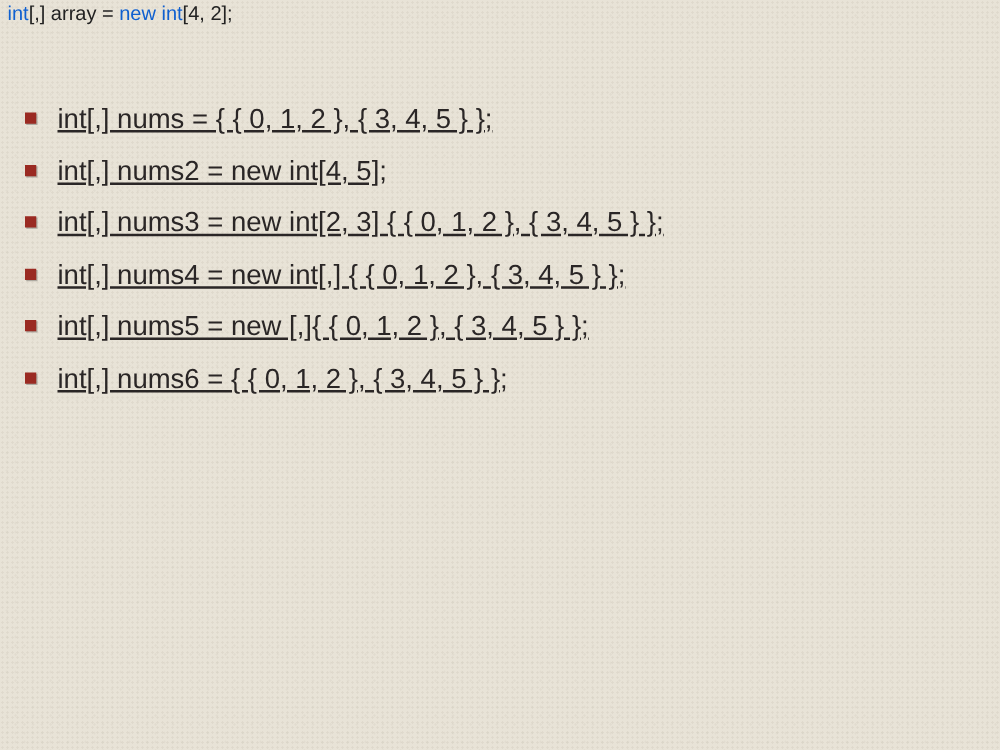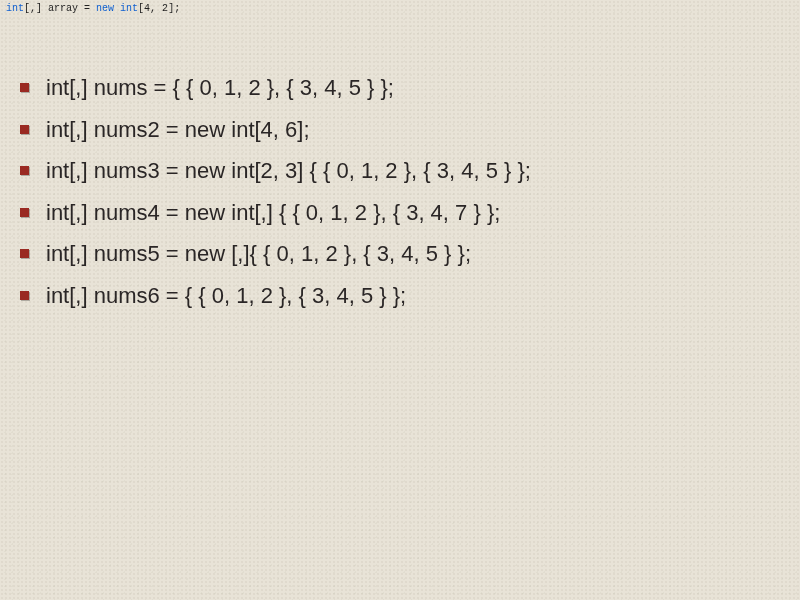--- a/index.html
+++ b/index.html
@@ -13,22 +13,22 @@
     background-color: #e8e3d7;
     background-image:
       radial-gradient(rgba(120,110,90,0.08) 1px, transparent 1px),
       radial-gradient(rgba(120,110,90,0.06) 1px, transparent 1px);
     background-size: 4px 4px, 7px 7px;
     background-position: 0 0, 2px 2px;
     font-family: "Tahoma", "Verdana", sans-serif;
     color: #222;
   }
   .code-header {
-    font-family: Liberation Mono, monospace;
-    font-size: 10px;
+    font-family: Liberation Sans, sans-serif;
+    font-size: 16px;
     padding: 3px 6px 2px 6px;
     letter-spacing: 0px;
   }
   .kw-type { color: #1060d0; }
   .kw-new  { color: #1060d0; }
   .plain   { color: #222; }
   .num     { color: #222; }
 
   .content {
     padding: 58px 12px 0 42px;
@@ -39,20 +39,21 @@
     padding: 0;
   }
   ul.bullets li {
     position: relative;
     font-size: 22px;
     line-height: 1.25;
     margin: 0 0 14px 0;
     padding-left: 4px;
     color: #2a2626;
     font-family: "Tahoma", "Verdana", sans-serif;
+    text-decoration: underline;
   }
   ul.bullets li::before {
     content: "";
     position: absolute;
     left: -22px;
     top: 9px;
     width: 9px;
     height: 9px;
     background: #9a2a22;
     box-shadow: 1px 1px 0 rgba(0,0,0,0.25);
@@ -61,19 +62,19 @@
 </head>
 <body>
 
 <div class="code-header">
   <span class="kw-type">int</span><span class="plain">[,] array = </span><span class="kw-new">new </span><span class="kw-type">int</span><span class="plain">[</span><span class="num">4</span><span class="plain">, </span><span class="num">2</span><span class="plain">];</span>
 </div>
 
 <div class="content">
   <ul class="bullets">
     <li>int[,] nums = { { 0, 1, 2 }, { 3, 4, 5 } };</li>
-    <li>int[,] nums2 = new int[4, 6];</li>
+    <li>int[,] nums2 = new int[4, 5];</li>
     <li>int[,] nums3 = new int[2, 3] { { 0, 1, 2 }, { 3, 4, 5 } };</li>
-    <li>int[,] nums4 = new int[,] { { 0, 1, 2 }, { 3, 4, 7 } };</li>
+    <li>int[,] nums4 = new int[,] { { 0, 1, 2 }, { 3, 4, 5 } };</li>
     <li>int[,] nums5 = new [,]{ { 0, 1, 2 }, { 3, 4, 5 } };</li>
     <li>int[,] nums6 = { { 0, 1, 2 }, { 3, 4, 5 } };</li>
   </ul>
 </div>
 
 </body></html>

